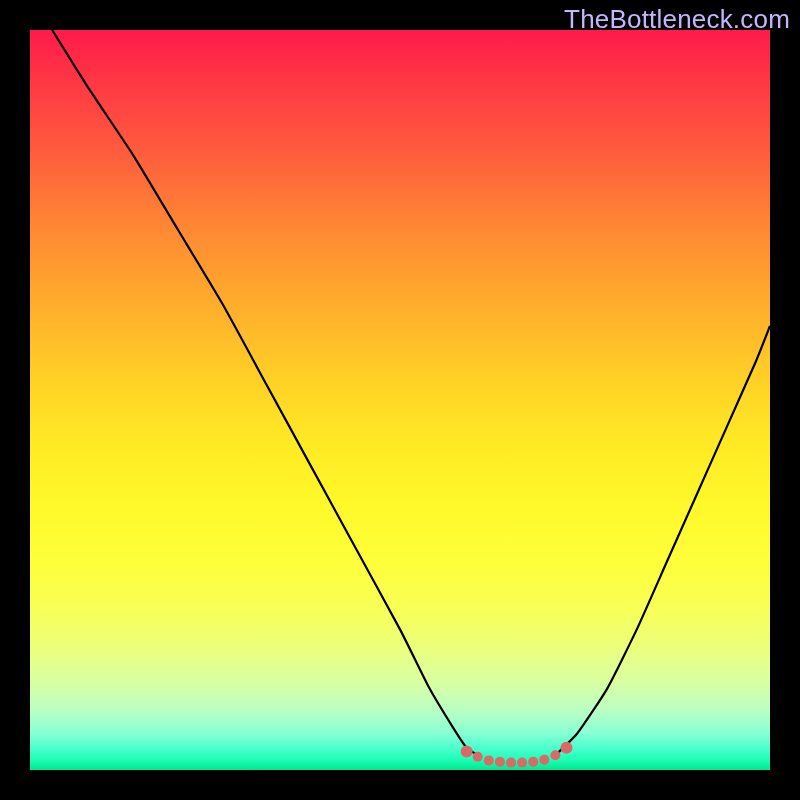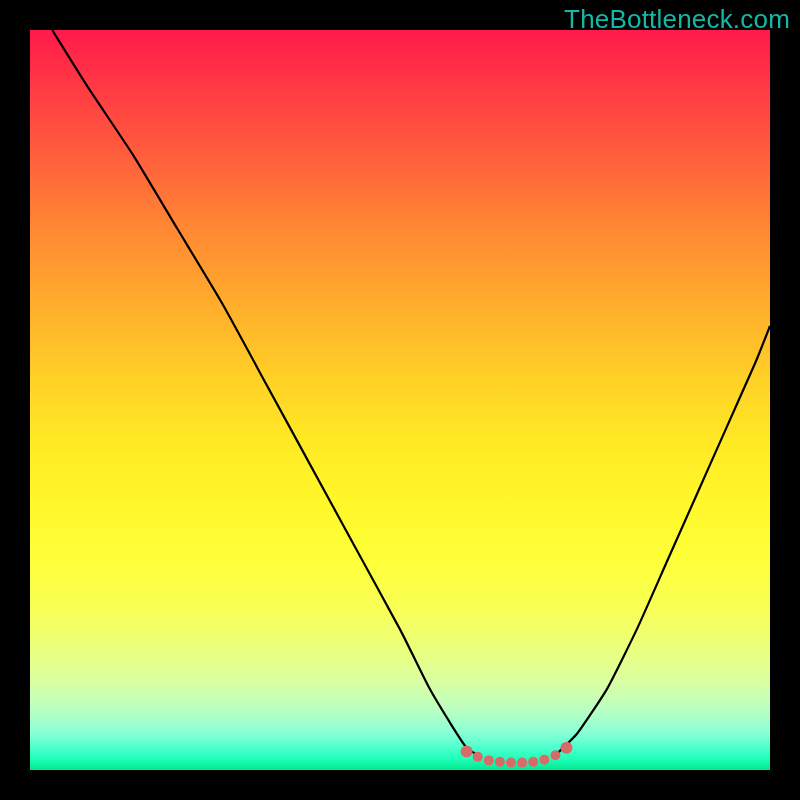--- a/index.html
+++ b/index.html
@@ -14,21 +14,21 @@
   .frame {
     position: relative;
     width: 800px;
     height: 800px;
     background: #000;
   }
   .watermark {
     position: absolute;
     top: 4px;
     right: 10px;
-    color: #14b8a6;
+    color: #c4b5fd;
     font-size: 26px;
     font-weight: 400;
     letter-spacing: 0.2px;
     z-index: 5;
     user-select: none;
   }
   .plot-area {
     position: absolute;
     left: 30px;
     top: 30px;

